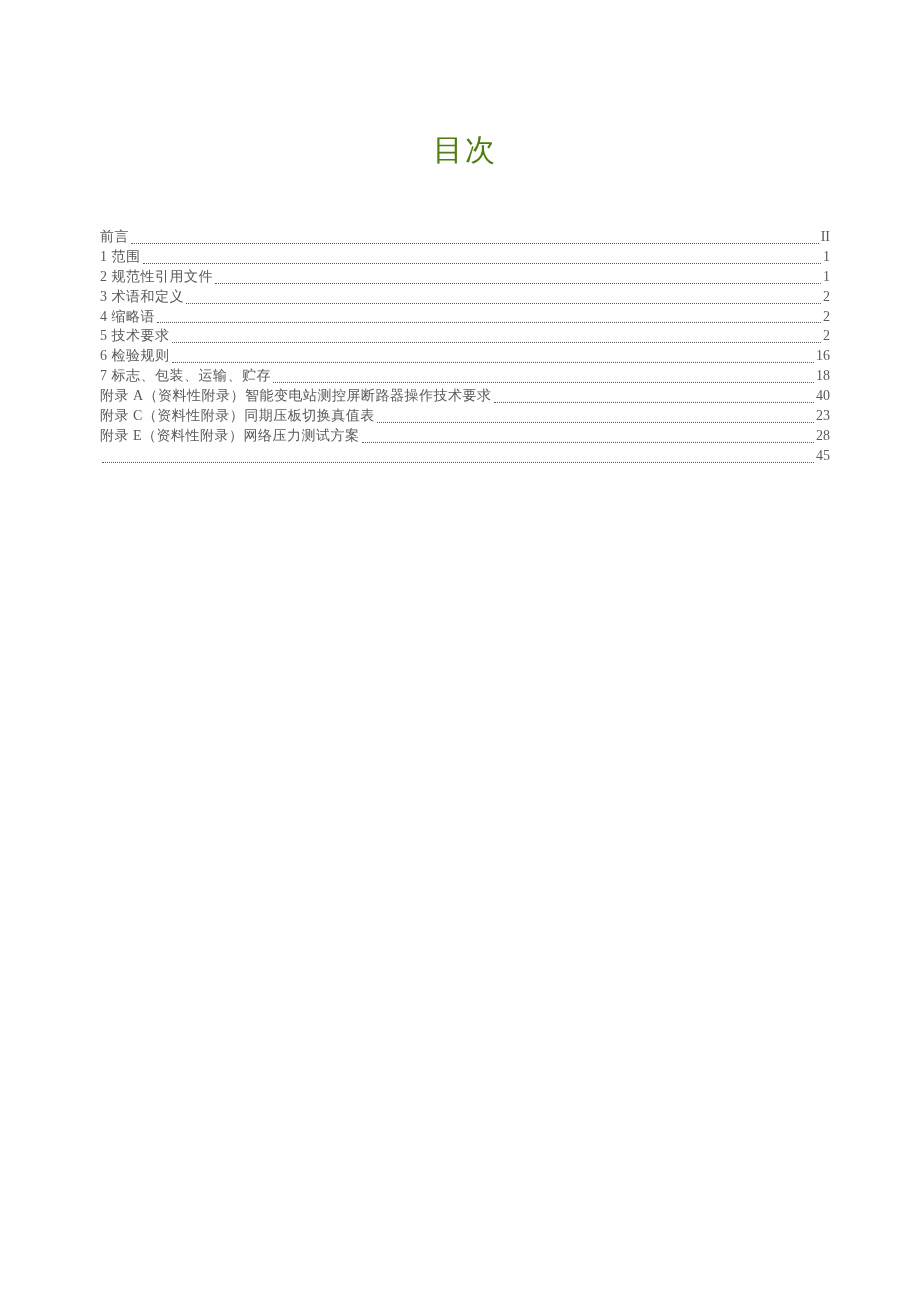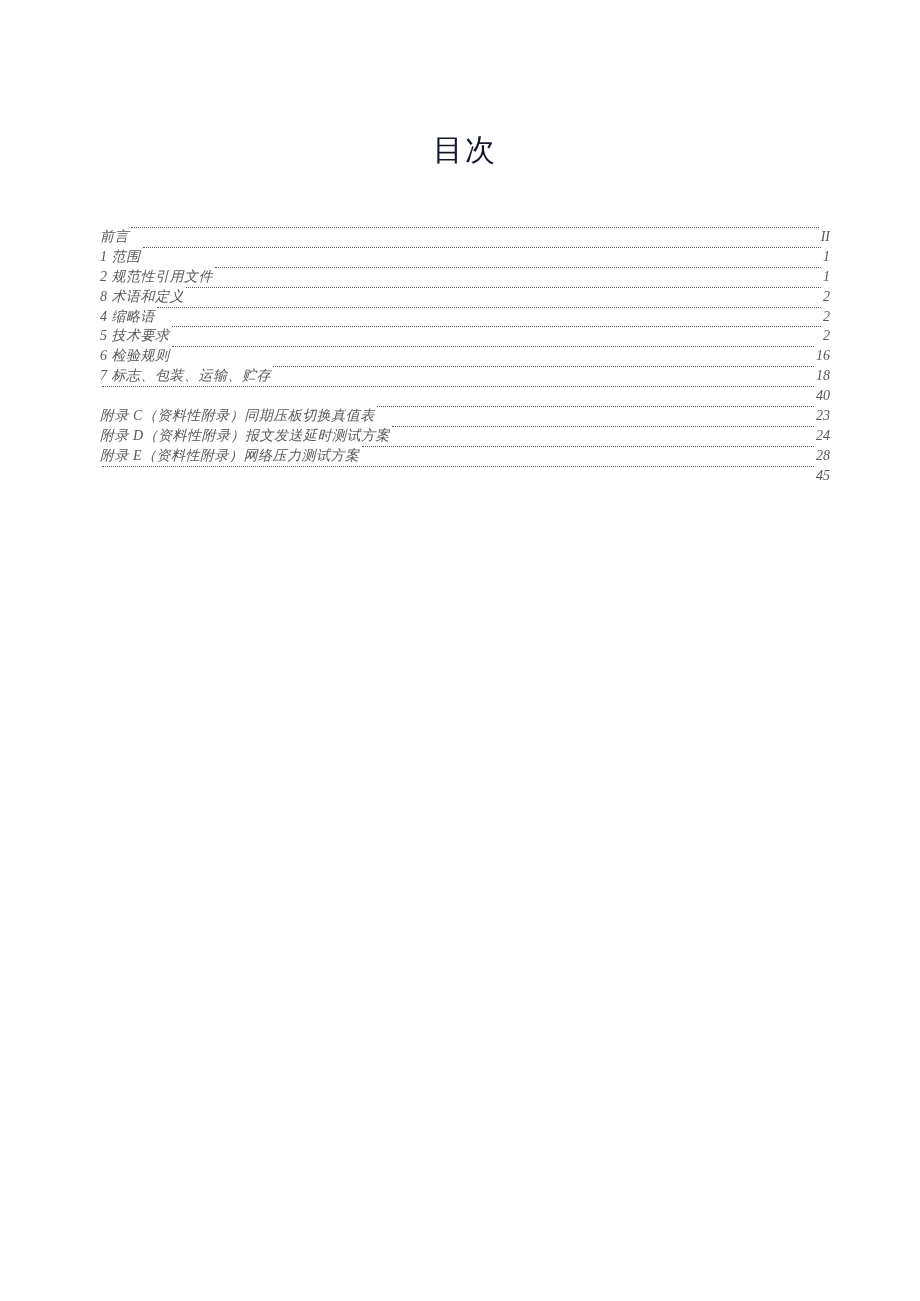--- a/index.html
+++ b/index.html
@@ -13,32 +13,31 @@
       font-size: 14px;
     }
     .page {
       padding: 130px 90px 0 100px;
       box-sizing: border-box;
     }
     .title {
       text-align: center;
       font-size: 30px;
       font-family: Liberation Serif, serif;
-      color: #0f172a;
+      color: #4d7c0f;
       margin-bottom: 56px;
       letter-spacing: 2px;
     }
     .toc {
       line-height: 1.42;
     }
     .toc-row {
       display: flex;
-      align-items: flex-start;
+      align-items: flex-end;
       white-space: nowrap;
-      font-style: italic;
     }
     .toc-label {
       flex: 0 0 auto;
       letter-spacing: 0.5px;
     }
     .toc-dots {
       flex: 1 1 auto;
       border-bottom: 1.2px dotted #595959;
       margin: 0 2px 3px 2px;
       min-width: 6px;
@@ -63,21 +62,21 @@
         <span class="toc-label">1 范围</span>
         <span class="toc-dots"></span>
         <span class="toc-page">1</span>
       </div>
       <div class="toc-row">
         <span class="toc-label">2 规范性引用文件</span>
         <span class="toc-dots"></span>
         <span class="toc-page">1</span>
       </div>
       <div class="toc-row">
-        <span class="toc-label">8 术语和定义</span>
+        <span class="toc-label">3 术语和定义</span>
         <span class="toc-dots"></span>
         <span class="toc-page">2</span>
       </div>
       <div class="toc-row">
         <span class="toc-label">4 缩略语</span>
         <span class="toc-dots"></span>
         <span class="toc-page">2</span>
       </div>
       <div class="toc-row">
         <span class="toc-label">5 技术要求</span>
@@ -88,32 +87,28 @@
         <span class="toc-label">6 检验规则</span>
         <span class="toc-dots"></span>
         <span class="toc-page">16</span>
       </div>
       <div class="toc-row">
         <span class="toc-label">7 标志、包装、运输、贮存</span>
         <span class="toc-dots"></span>
         <span class="toc-page">18</span>
       </div>
       <div class="toc-row">
+        <span class="toc-label">附录 A（资料性附录）智能变电站测控屏断路器操作技术要求</span>
         <span class="toc-dots"></span>
         <span class="toc-page">40</span>
       </div>
       <div class="toc-row">
         <span class="toc-label">附录 C（资料性附录）同期压板切换真值表</span>
         <span class="toc-dots"></span>
         <span class="toc-page">23</span>
-      </div>
-      <div class="toc-row">
-        <span class="toc-label">附录 D（资料性附录）报文发送延时测试方案</span>
-        <span class="toc-dots"></span>
-        <span class="toc-page">24</span>
       </div>
       <div class="toc-row">
         <span class="toc-label">附录 E（资料性附录）网络压力测试方案</span>
         <span class="toc-dots"></span>
         <span class="toc-page">28</span>
       </div>
       <div class="toc-row">
         <span class="toc-dots"></span>
         <span class="toc-page">45</span>
       </div>

